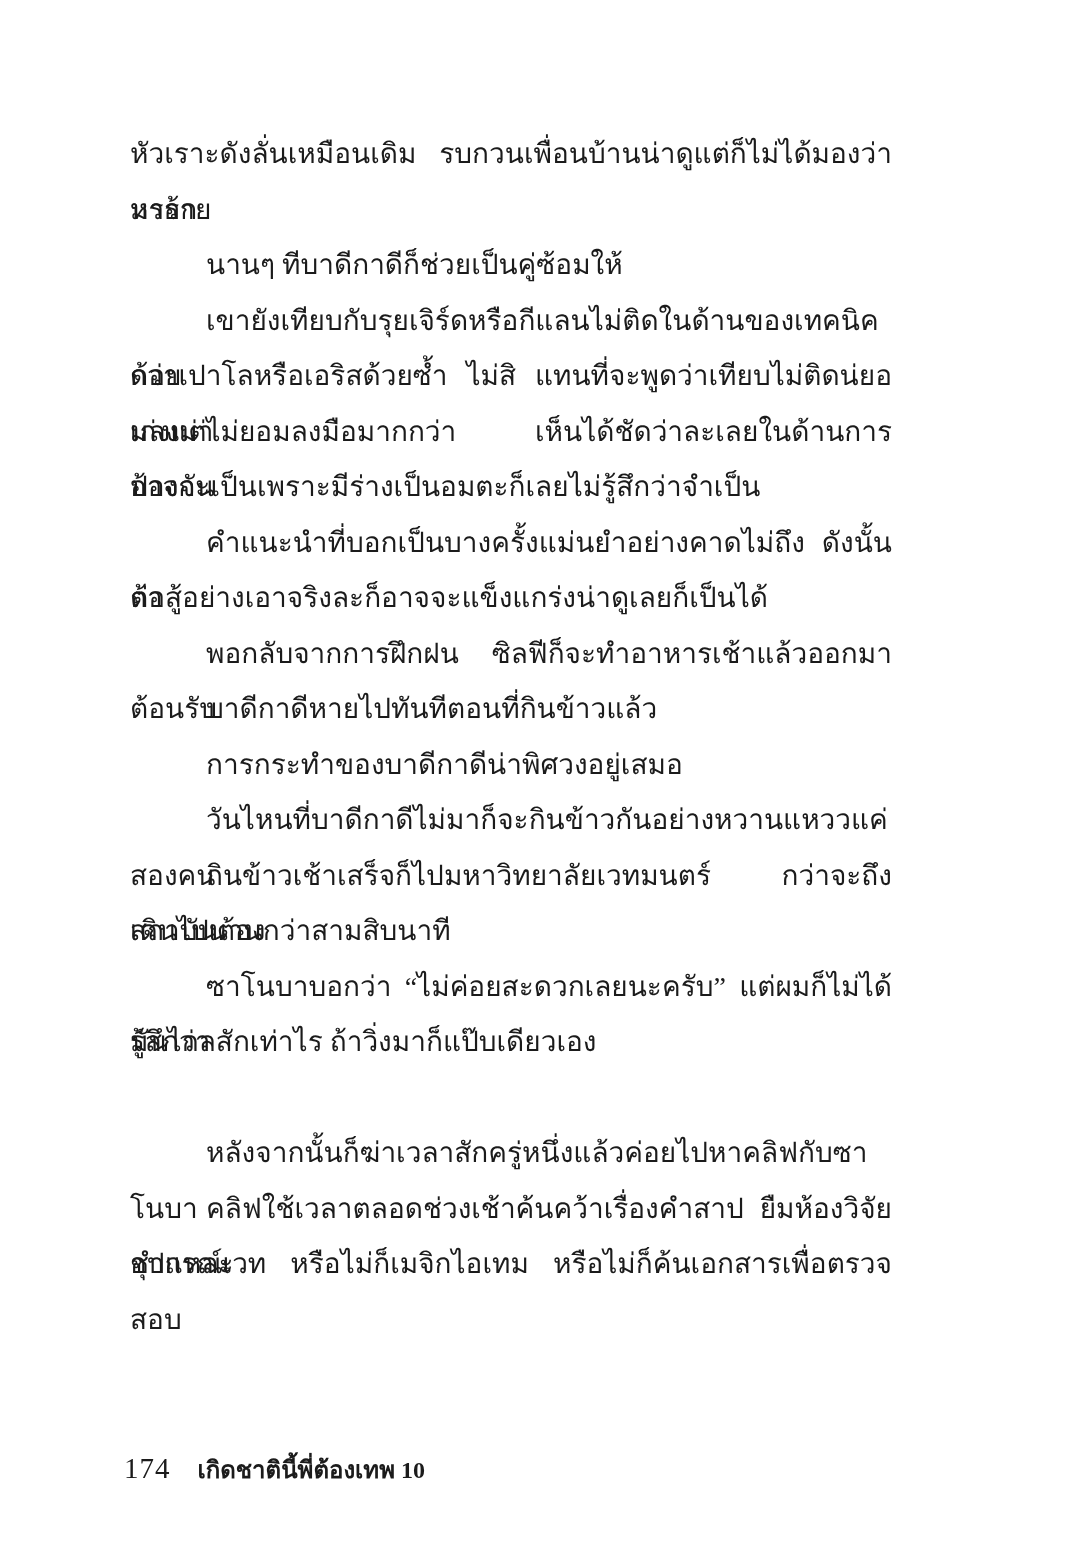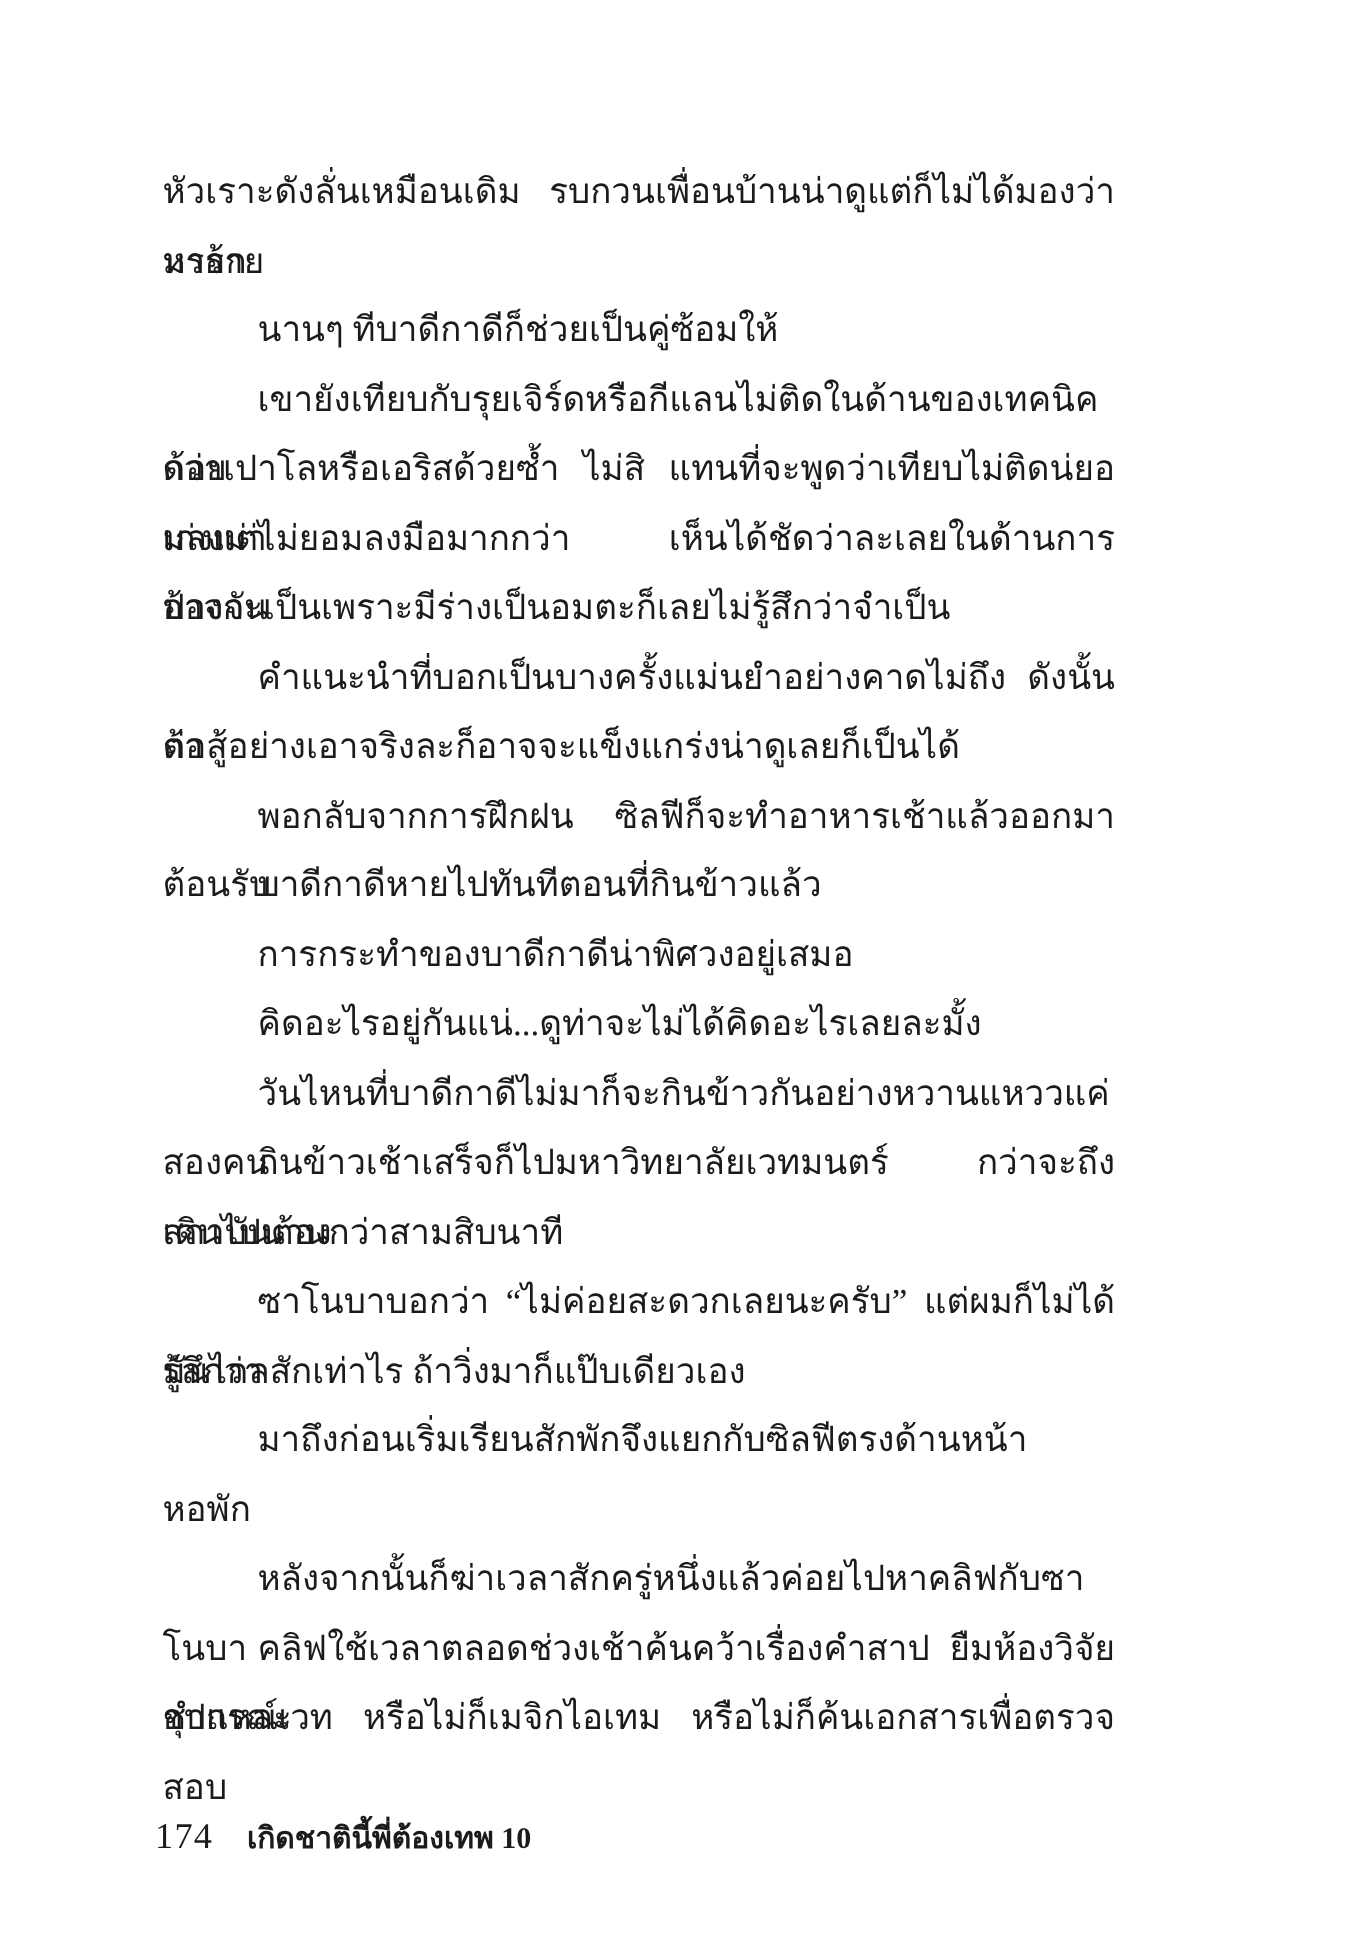--- a/index.html
+++ b/index.html
@@ -66,27 +66,25 @@
     <p class="line indent">นานๆ ทีบาดีกาดีก็ช่วยเป็นคู่ซ้อมให้</p>
     <p class="line indent fill">เขายังเทียบกับรุยเจิร์ดหรือกีแลนไม่ติดในด้านของเทคนิค ด้อย</p>
     <p class="line fill">กว่าเปาโลหรือเอริสด้วยซ้ำ ไม่สิ แทนที่จะพูดว่าเทียบไม่ติดน่ยอมลงม่า</p>
     <p class="line fill">เก่งแต่ไม่ยอมลงมือมากกว่า เห็นได้ชัดว่าละเลยในด้านการป้องกัน</p>
     <p class="line">อาจจะเป็นเพราะมีร่างเป็นอมตะก็เลยไม่รู้สึกว่าจำเป็น</p>
     <p class="line indent fill">คำแนะนำที่บอกเป็นบางครั้งแม่นยำอย่างคาดไม่ถึง ดังนั้น ถ้า</p>
     <p class="line">ต่อสู้อย่างเอาจริงละก็อาจจะแข็งแกร่งน่าดูเลยก็เป็นได้</p>
     <p class="line indent fill">พอกลับจากการฝึกฝน ซิลฟีก็จะทำอาหารเช้าแล้วออกมาต้อนรับ</p>
     <p class="line indent">บาดีกาดีหายไปทันทีตอนที่กินข้าวแล้ว</p>
     <p class="line indent">การกระทำของบาดีกาดีน่าพิศวงอยู่เสมอ</p>
-    <p class="line indent">คิดอะไรอยู่กันแน่...ดูท่าจะไม่ได้คิดอะไรเลยละมั้ง</p>
     <p class="line indent fill">วันไหนที่บาดีกาดีไม่มาก็จะกินข้าวกันอย่างหวานแหววแค่สองคน</p>
     <p class="line indent fill">กินข้าวเช้าเสร็จก็ไปมหาวิทยาลัยเวทมนตร์ กว่าจะถึงสถาบันต้อง</p>
     <p class="line">เดินไปนานกว่าสามสิบนาที</p>
     <p class="line indent fill">ซาโนบาบอกว่า “ไม่ค่อยสะดวกเลยนะครับ” แต่ผมก็ไม่ได้รู้สึกว่า</p>
     <p class="line">มันไกลสักเท่าไร ถ้าวิ่งมาก็แป๊บเดียวเอง</p>
-    <p class="line indent">มาถึงก่อนเริ่มเรียนสักพักจึงแยกกับซิลฟีตรงด้านหน้าหอพัก</p>
     <div class="spacer"></div>
     <p class="line indent">หลังจากนั้นก็ฆ่าเวลาสักครู่หนึ่งแล้วค่อยไปหาคลิฟกับซาโนบา</p>
     <p class="line indent fill">คลิฟใช้เวลาตลอดช่วงเช้าค้นคว้าเรื่องคำสาป ยืมห้องวิจัย ชำแหละ</p>
     <p class="line fill">อุปกรณ์เวท หรือไม่ก็เมจิกไอเทม หรือไม่ก็ค้นเอกสารเพื่อตรวจสอบ</p>
   </main>
 
   <footer class="footer">
     <span class="page-num">174</span>
     <span class="book-title">เกิดชาตินี้พี่ต้องเทพ 10</span>
   </footer>

